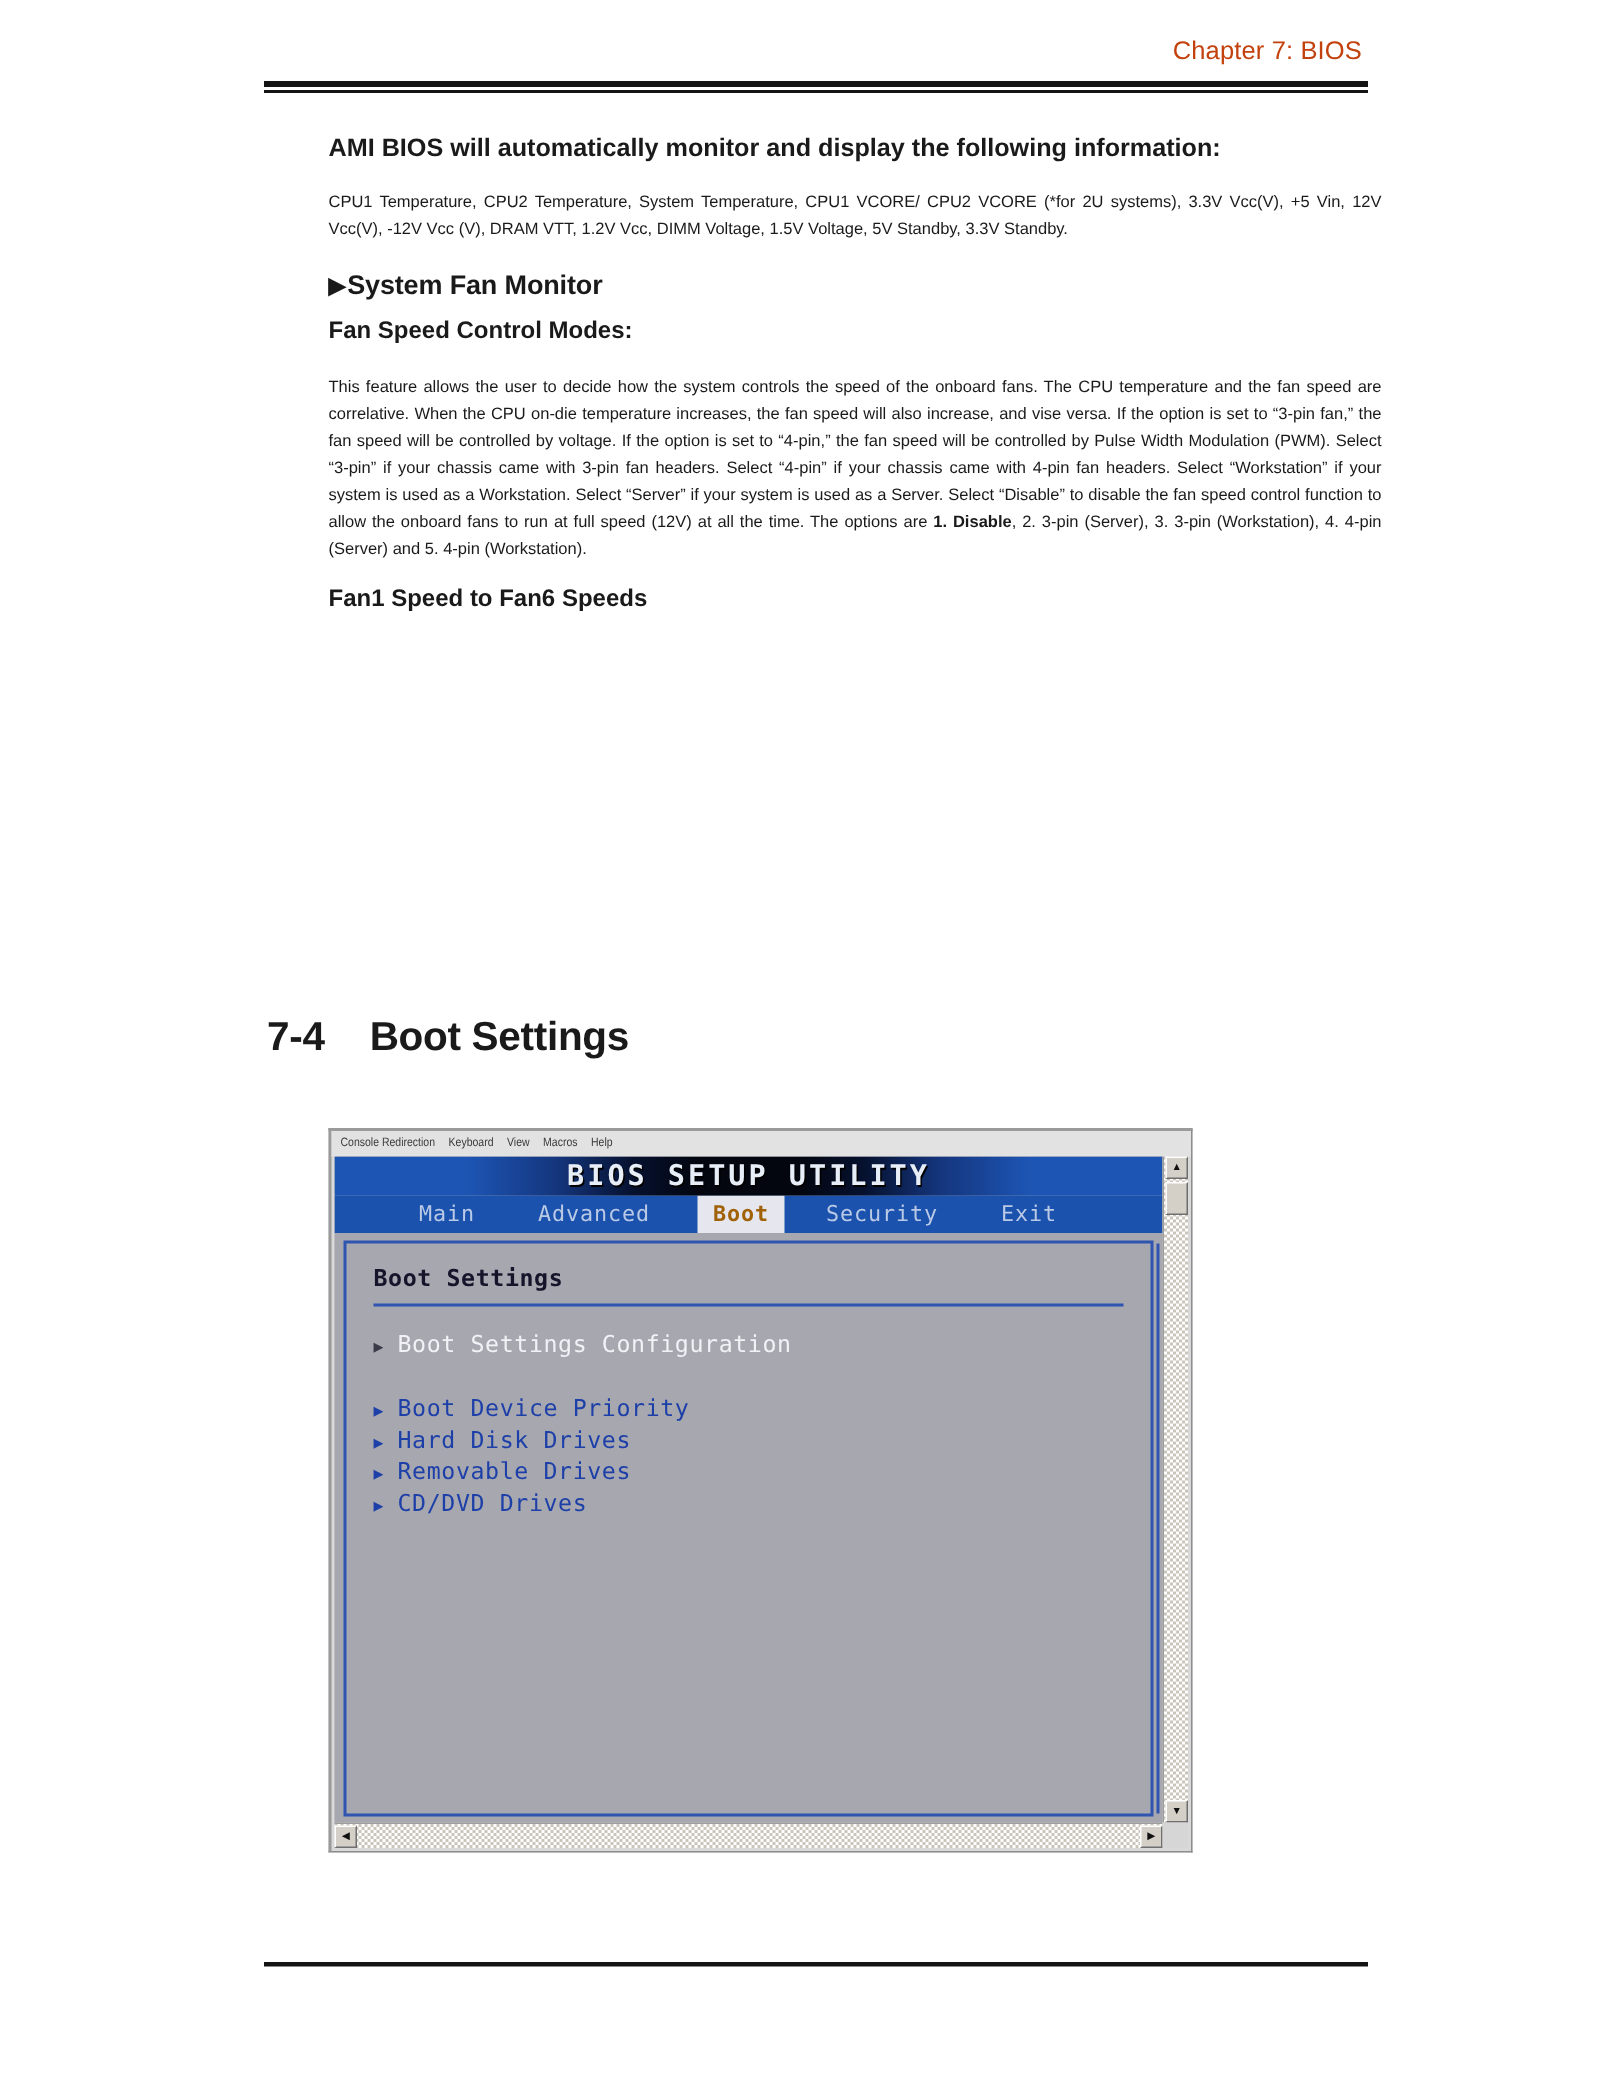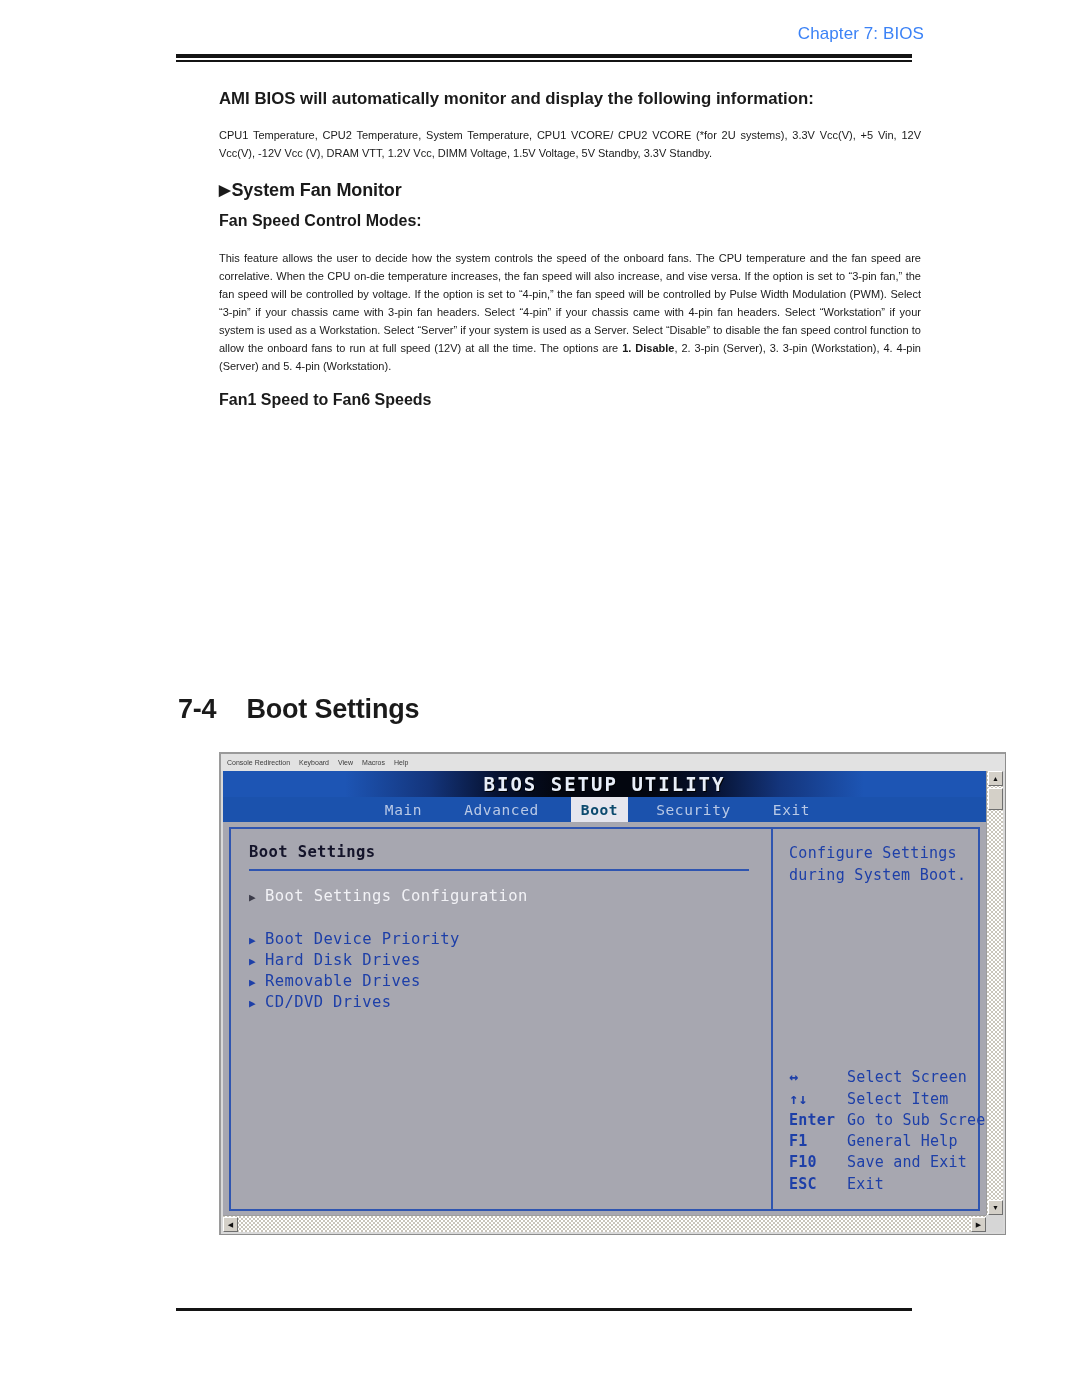--- a/index.html
+++ b/index.html
@@ -17,23 +17,23 @@
   }
 
   
   .page {
     position: absolute;
     inset: 0;
   }
   .running-head {
     position: absolute;
     top: 24px;
-    right: 156px;
+    right: 172px;
     font-size: 17px;
-    color: #3b82f6;
+    color: #c2410c;
     letter-spacing: .1px;
   }
   .rule-top {
     position: absolute;
     left: 176px;
     right: 168px;
     top: 54px;
   }
   .rule-top .thick {
     height: 4px;
@@ -103,35 +103,35 @@
     font-size: 16px;
     font-weight: bold;
     margin: 10px 0 18px 0;
     line-height: 1.2;
   }
   .sub-bold.tight { margin: 14px 0 0 0; }
 
   .sec-head {
     position: absolute;
     left: 178px;
-    top: 694px;
+    top: 676px;
     font-size: 27px;
     font-weight: bold;
     letter-spacing: -0.2px;
     white-space: nowrap;
     text-align: center;
   }
   .sec-head .num { margin-right: 30px; }
 
   
   .shot {
     position: absolute;
     left: 219px;
     top: 752px;
-    width: 787px;
+    width: 576px;
     height: 483px;
     background: #d9d9d9;
     box-sizing: border-box;
     border-top: 2px solid #9a9a9a;
     border-left: 2px solid #9a9a9a;
     border-right: 1px solid #8d8d8d;
     border-bottom: 1px solid #8d8d8d;
   }
   
   .appmenu {
@@ -205,21 +205,21 @@
     font-size: 14.5px;
     letter-spacing: .6px;
     display: flex;
     align-items: center;
     padding: 0 10px;
     margin-right: 22px;
     white-space: nowrap;
   }
   .bios-tabs .tab.active {
     background: #e6e6ee;
-    color: #0c4a6e;
+    color: #a16207;
     font-weight: bold;
     margin-right: 18px;
   }
 
   .bios-body {
     position: absolute;
     left: 0; right: 0;
     top: 51px; bottom: 0;
   }
   .bios-frame {

